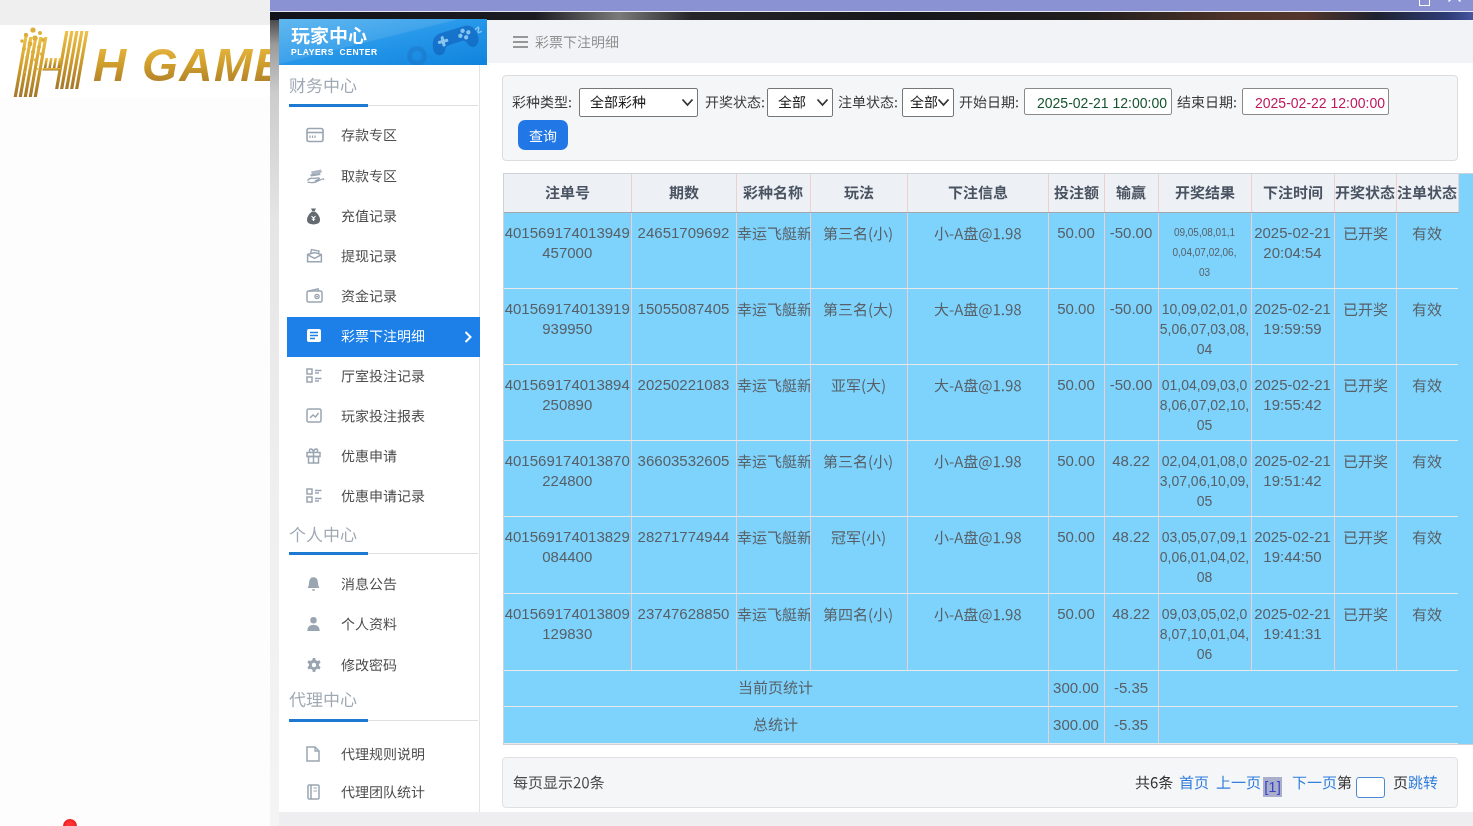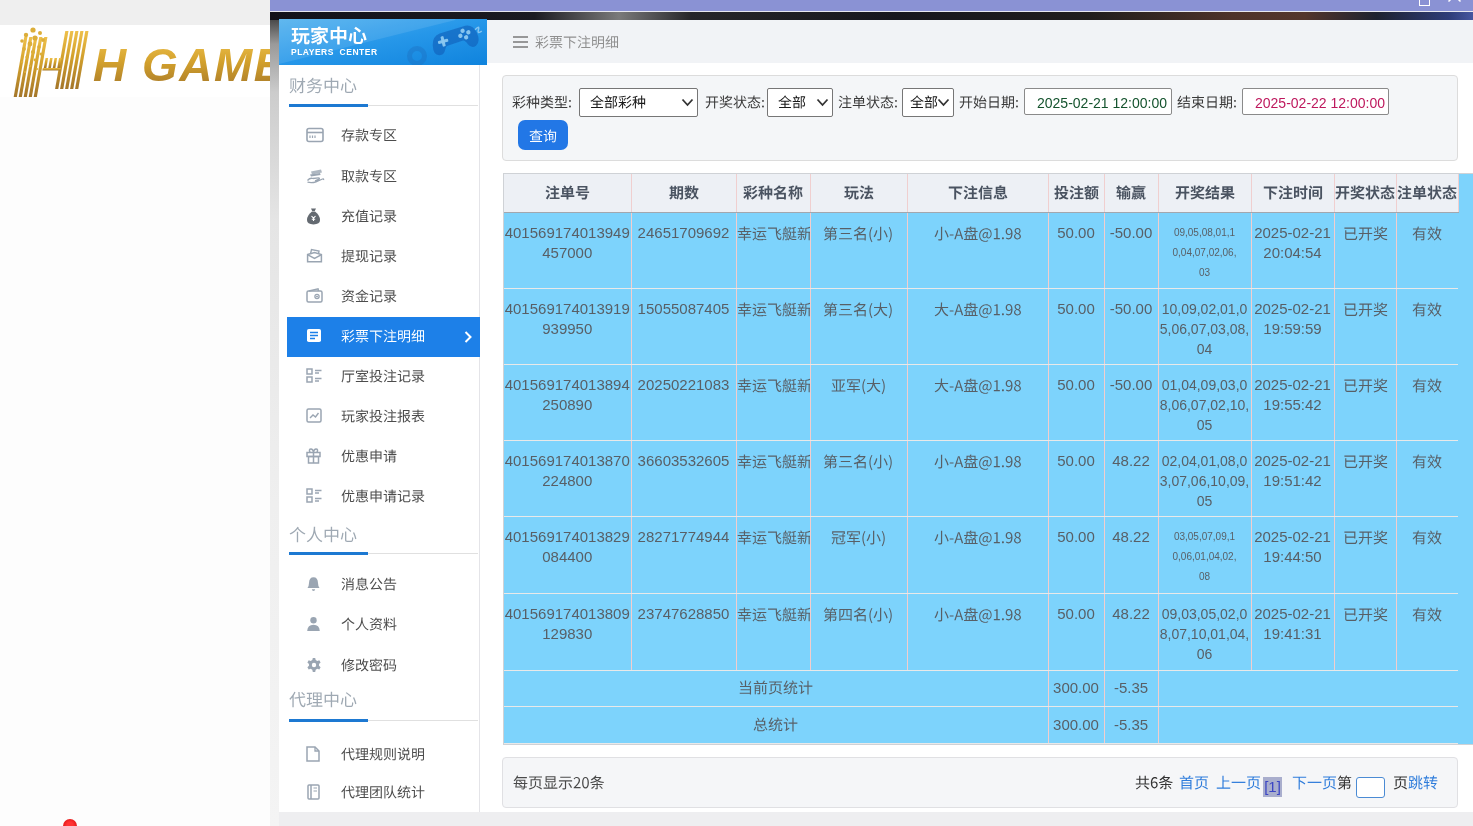--- a/index.html
+++ b/index.html
@@ -1015,21 +1015,21 @@
                 <use href="#r0040" x="2955"></use>
                 <use href="#r0031" x="3901"></use>
                 <use href="#r002E" x="4456"></use>
                 <use href="#r0039" x="4734"></use>
                 <use href="#r0038" x="5289"></use>
               </g>
             </svg>
           </td>
           <td>50.00</td>
           <td>48.22</td>
-          <td style="font-size:10px">03,05,07,09,1<br>0,06,01,04,02,<br>08</td>
+          <td style="font-size:14px">03,05,07,09,1<br>0,06,01,04,02,<br>08</td>
           <td><span style="white-space:nowrap">2025-02-21</span><br>19:44:50</td>
           <td>
             <svg style="display:block;margin:0 auto;margin-top:3px" width="45" height="16" viewBox="0 0 45 16">
               <g transform="translate(0,13.2) scale(0.01500)" fill="#585f66">
                 <use href="#r5DF2" x="0"></use>
                 <use href="#r5F00" x="1000"></use>
                 <use href="#r5956" x="2000"></use>
               </g>
             </svg>
           </td>

